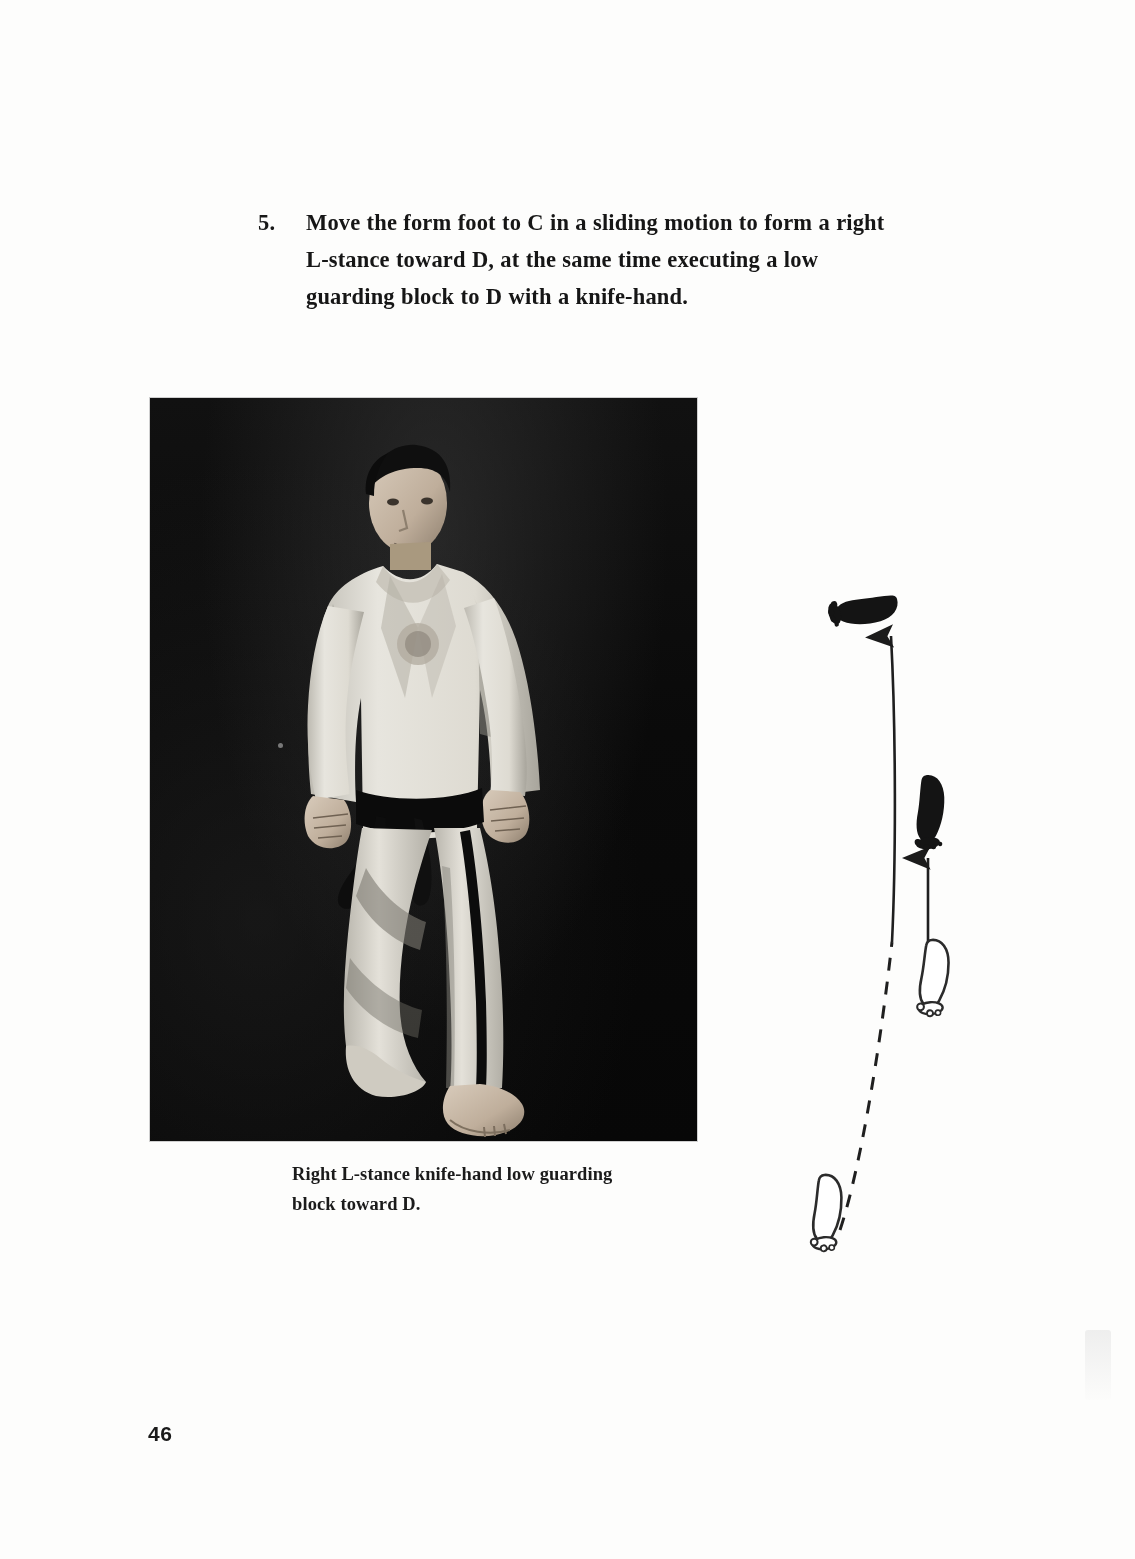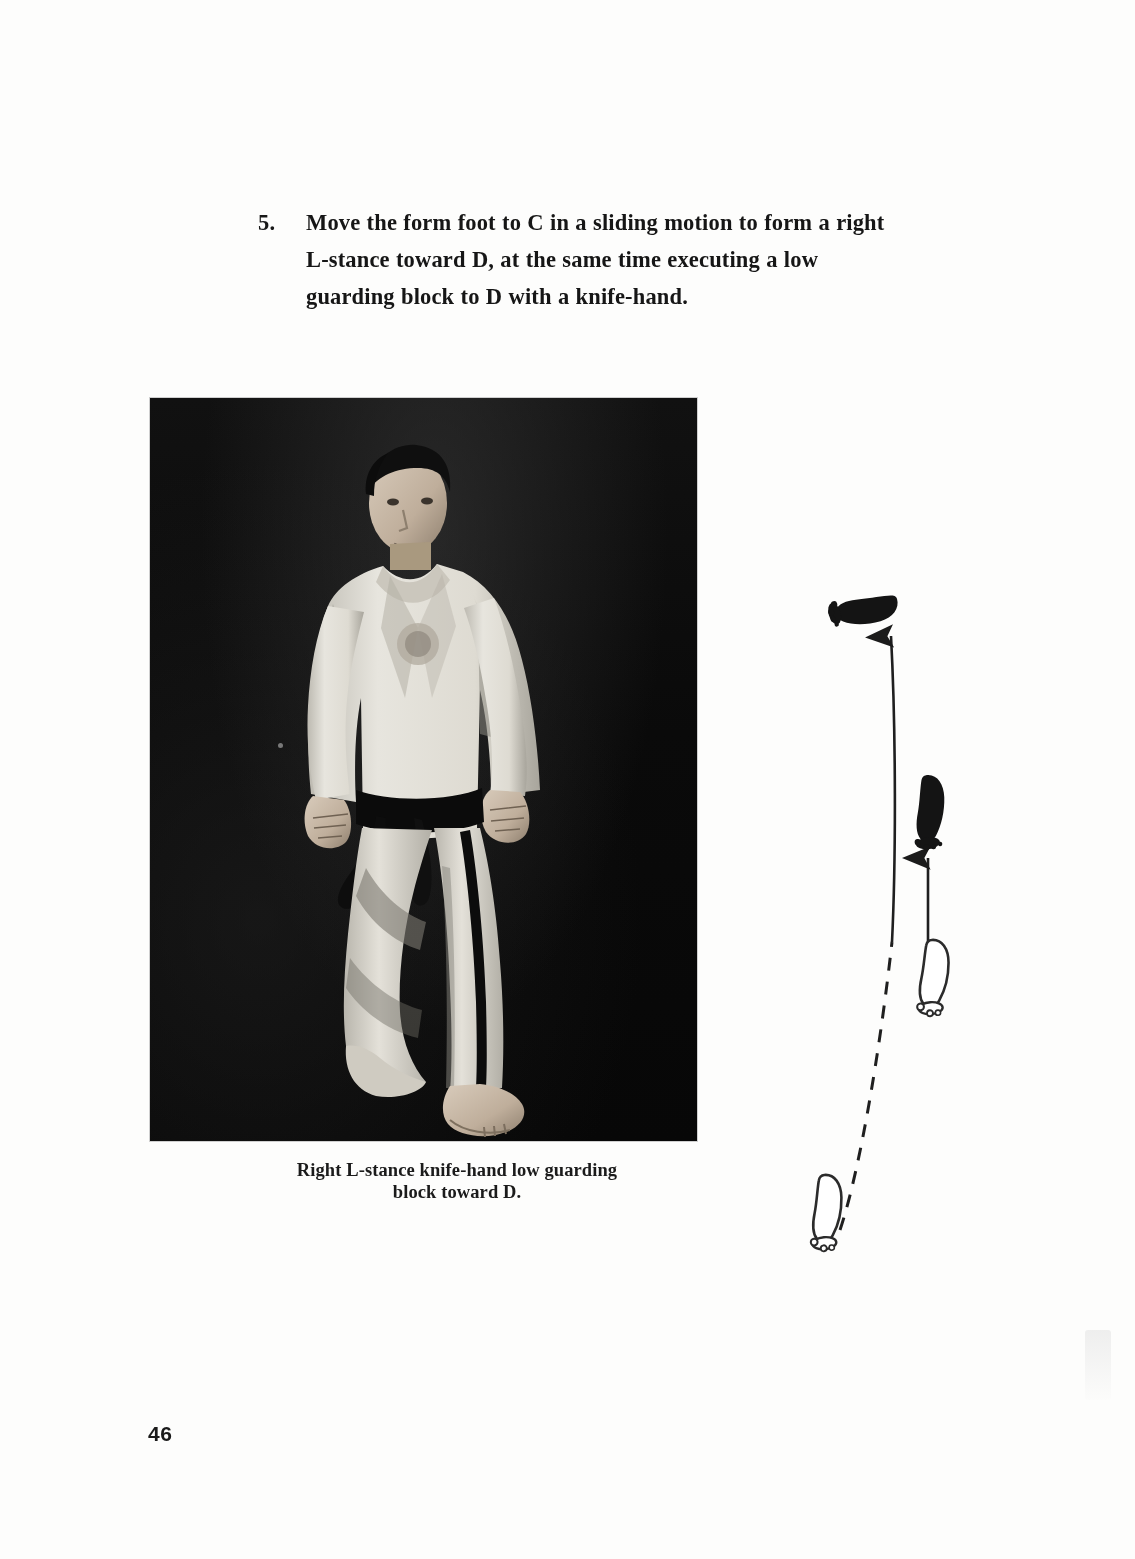--- a/index.html
+++ b/index.html
@@ -87,25 +87,24 @@
   }
 
   
   #photo-caption {
     position: absolute;
     left: 292px;
     top: 1159px;
     width: 330px;
     font-size: 18.5px;
     font-weight: bold;
-    line-height: 22px;
+    line-height: 30px;
     color: #1b1b1b;
     letter-spacing: 0.1px;
     font-family: "Liberation Serif", "DejaVu Serif", serif;
-    text-align: center;
   }
 
   
   #footwork-diagram {
     position: absolute;
     left: 780px;
     top: 570px;
     width: 220px;
     height: 690px;
   }

